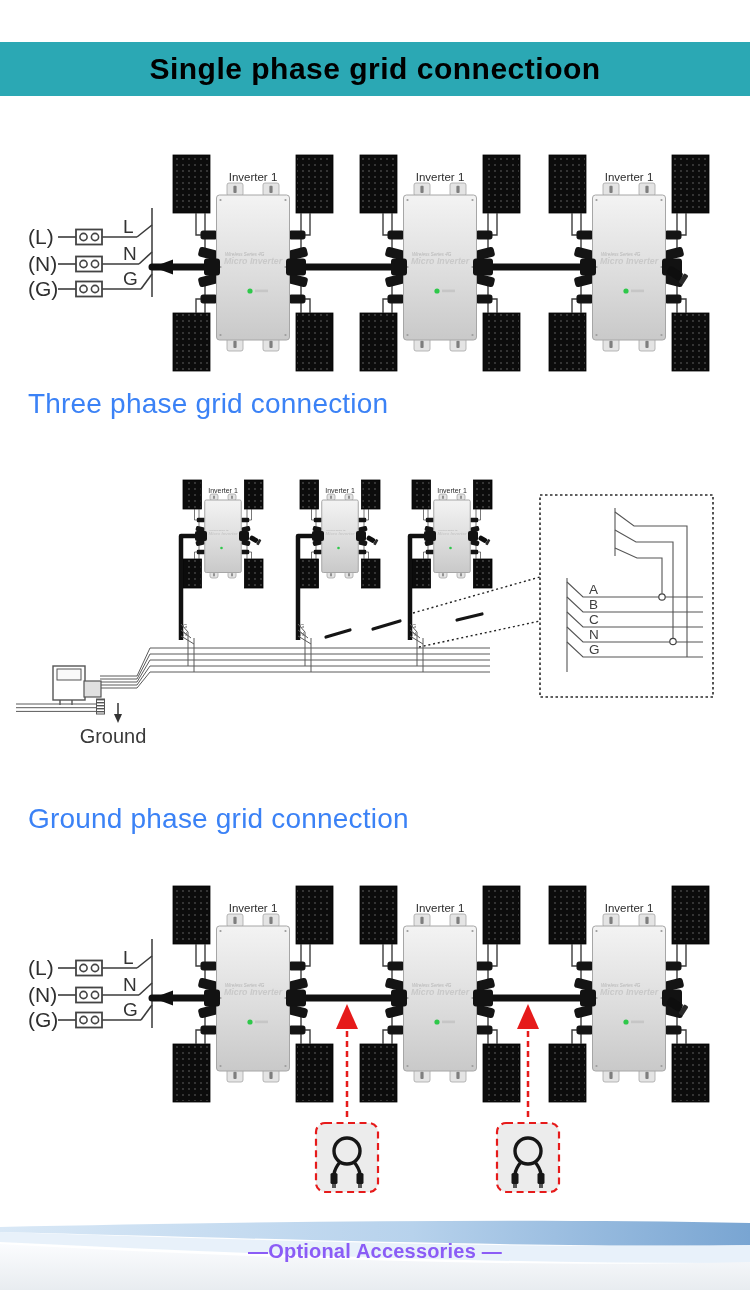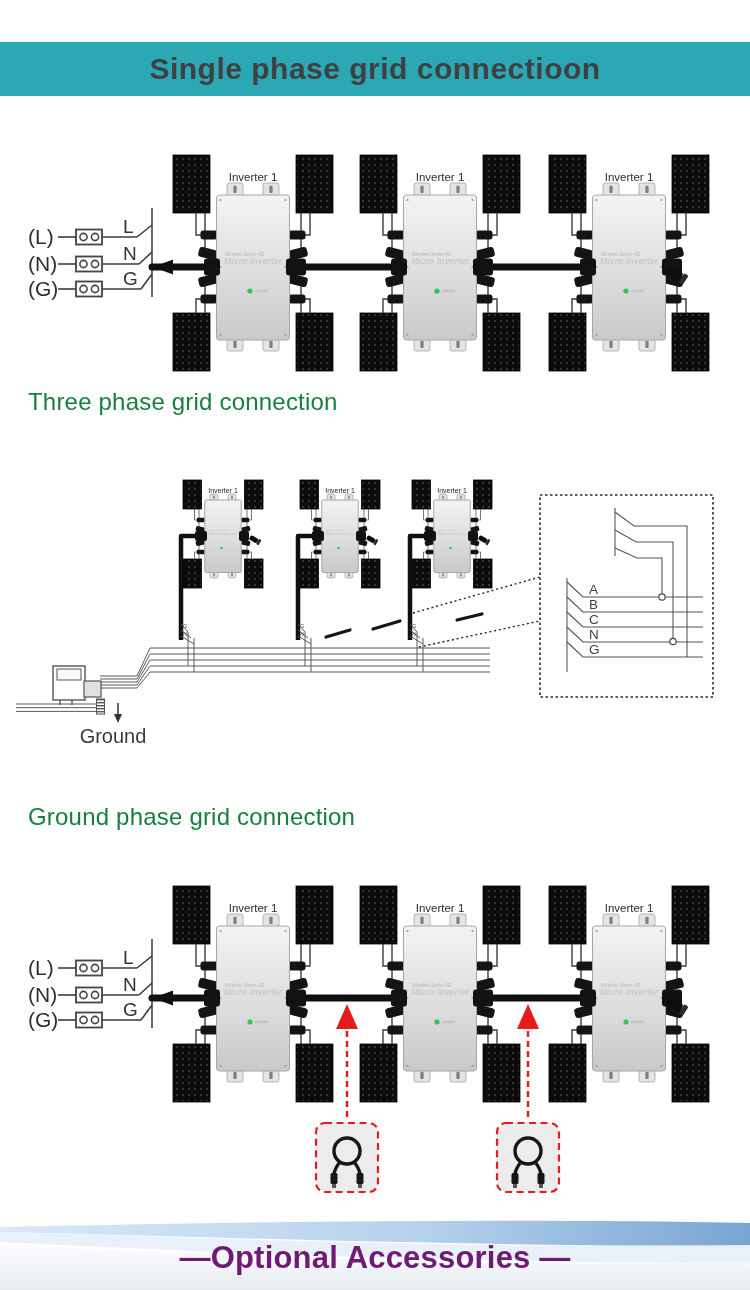--- a/index.html
+++ b/index.html
@@ -1,28 +1,28 @@
 <!DOCTYPE html>
 <html><head>
 <meta charset="utf-8">
 <style>
   html,body{margin:0;padding:0;background:#fff}
   .page{position:relative;width:750px;height:1290px;background:#ffffff;overflow:hidden;
         font-family:"Liberation Sans",sans-serif}
   .banner{position:absolute;top:42px;left:0;width:750px;height:54px;background:#2BA8B4;
-          display:flex;align-items:center;justify-content:center;color:#404040;
+          display:flex;align-items:center;justify-content:center;color:#000000;
           font-size:30px;font-weight:800;letter-spacing:.5px}
-  .h{position:absolute;left:28px;font-size:24px;color:#15803d;font-weight:400;letter-spacing:.2px}
+  .h{position:absolute;left:28px;font-size:28px;color:#3b82f6;font-weight:400;letter-spacing:.2px}
   #heading-three{top:388px}
   #heading-single{top:803px}
   #diagSvg{position:absolute;left:0;top:0}
   .footer{position:absolute;top:1218px;left:0;width:750px;height:72px}
   .footer svg{position:absolute;inset:0}
   .footer .txt{position:absolute;top:22px;left:0;width:100%;text-align:center;
-               font-size:31px;font-weight:700;color:#701a75;letter-spacing:.2px}
+               font-size:20px;font-weight:700;color:#8b5cf6;letter-spacing:.2px}
 </style>
 </head>
 <body>
 
 <div class="page">
 
   <div class="banner" style="background: rgb(43, 168, 180);">
     <span>Single phase grid connectioon</span>
   </div>
 

